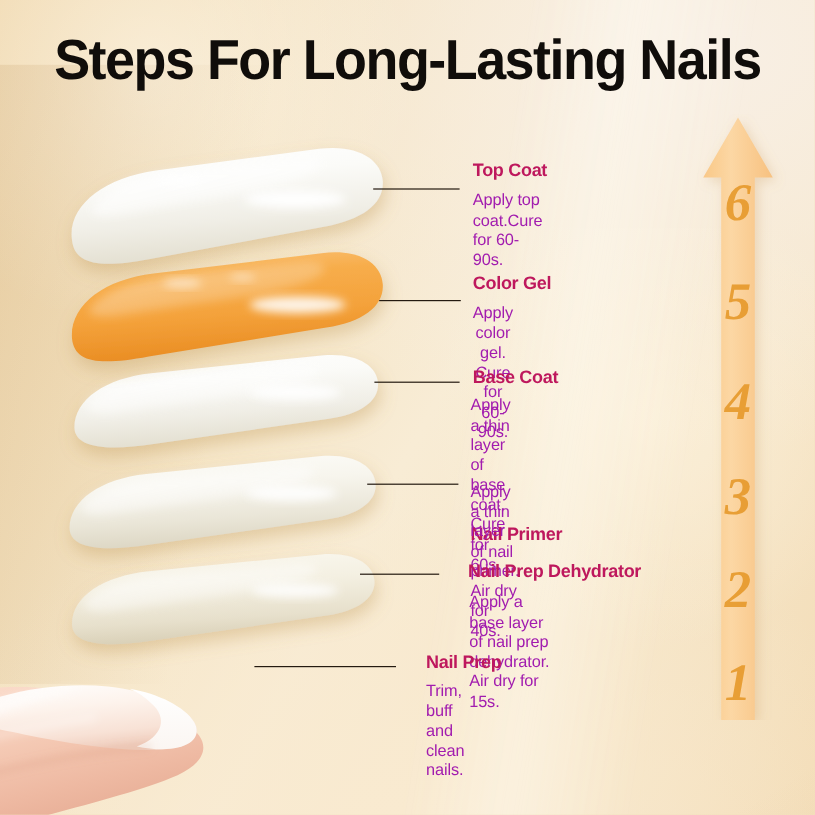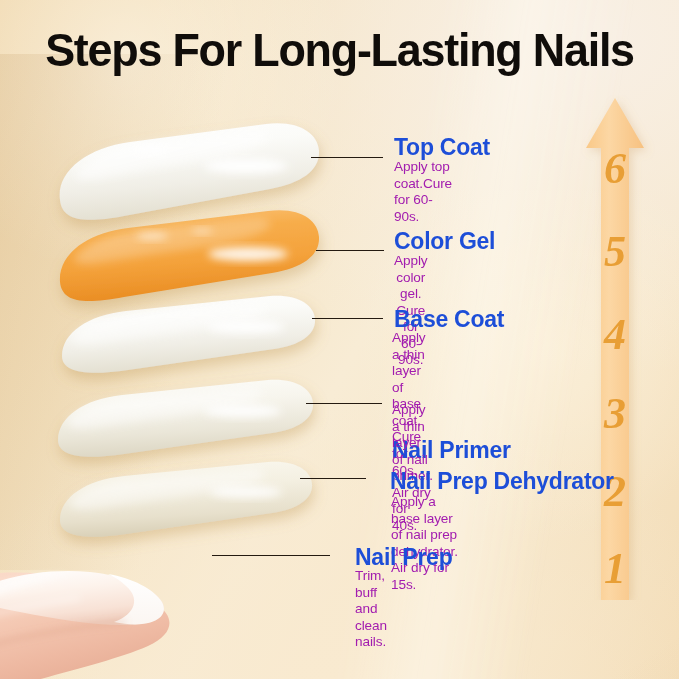--- a/index.html
+++ b/index.html
@@ -65,23 +65,23 @@
   
   #steps { position:absolute; inset:0; z-index:5; }
   .row { position:absolute; }
   .leader {
     position:absolute;
     height:0;
     border-top:1.6px solid #241a10;
   }
   .step-title {
     position:absolute;
-    font-size:23px;
+    font-size:15px;
     font-weight:700;
-    color:#1d4ed8;
+    color:#be185d;
     letter-spacing:-.25px;
     white-space:nowrap;
   }
   .step-desc {
     position:absolute;
     font-size:13.6px;
     font-weight:400;
     color:#a21caf;
     letter-spacing:-.1px;
     line-height:1.22;

